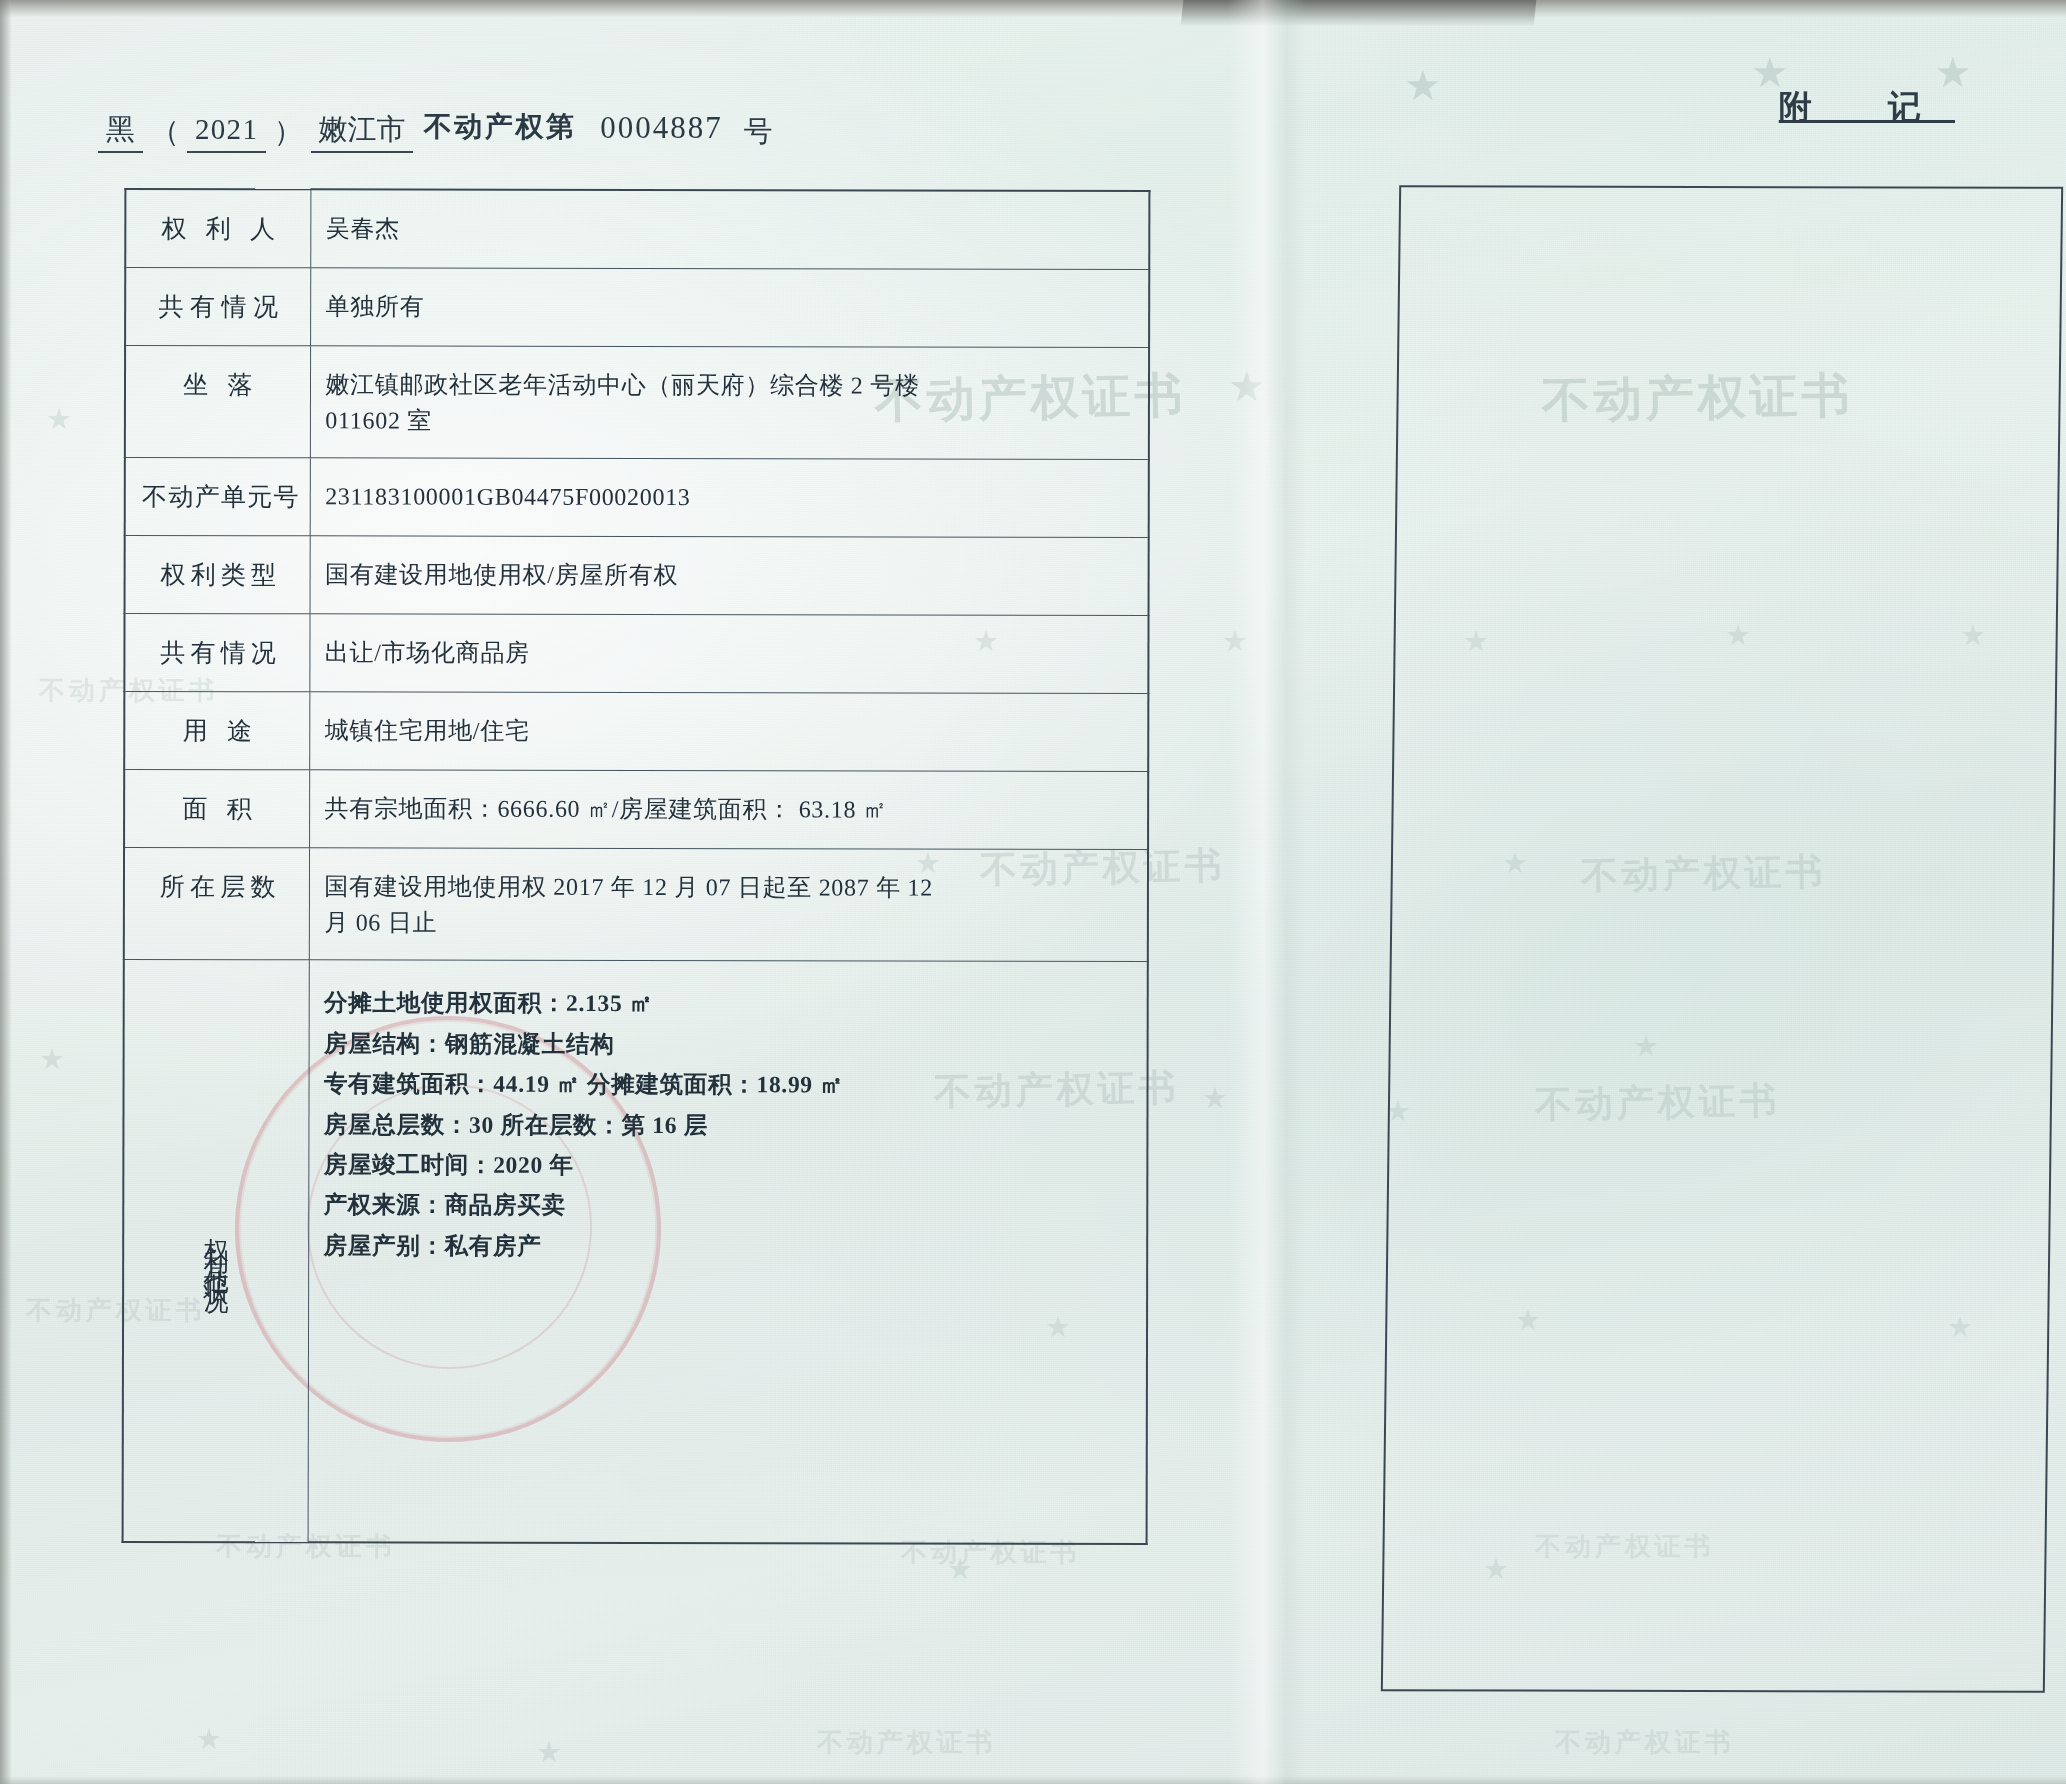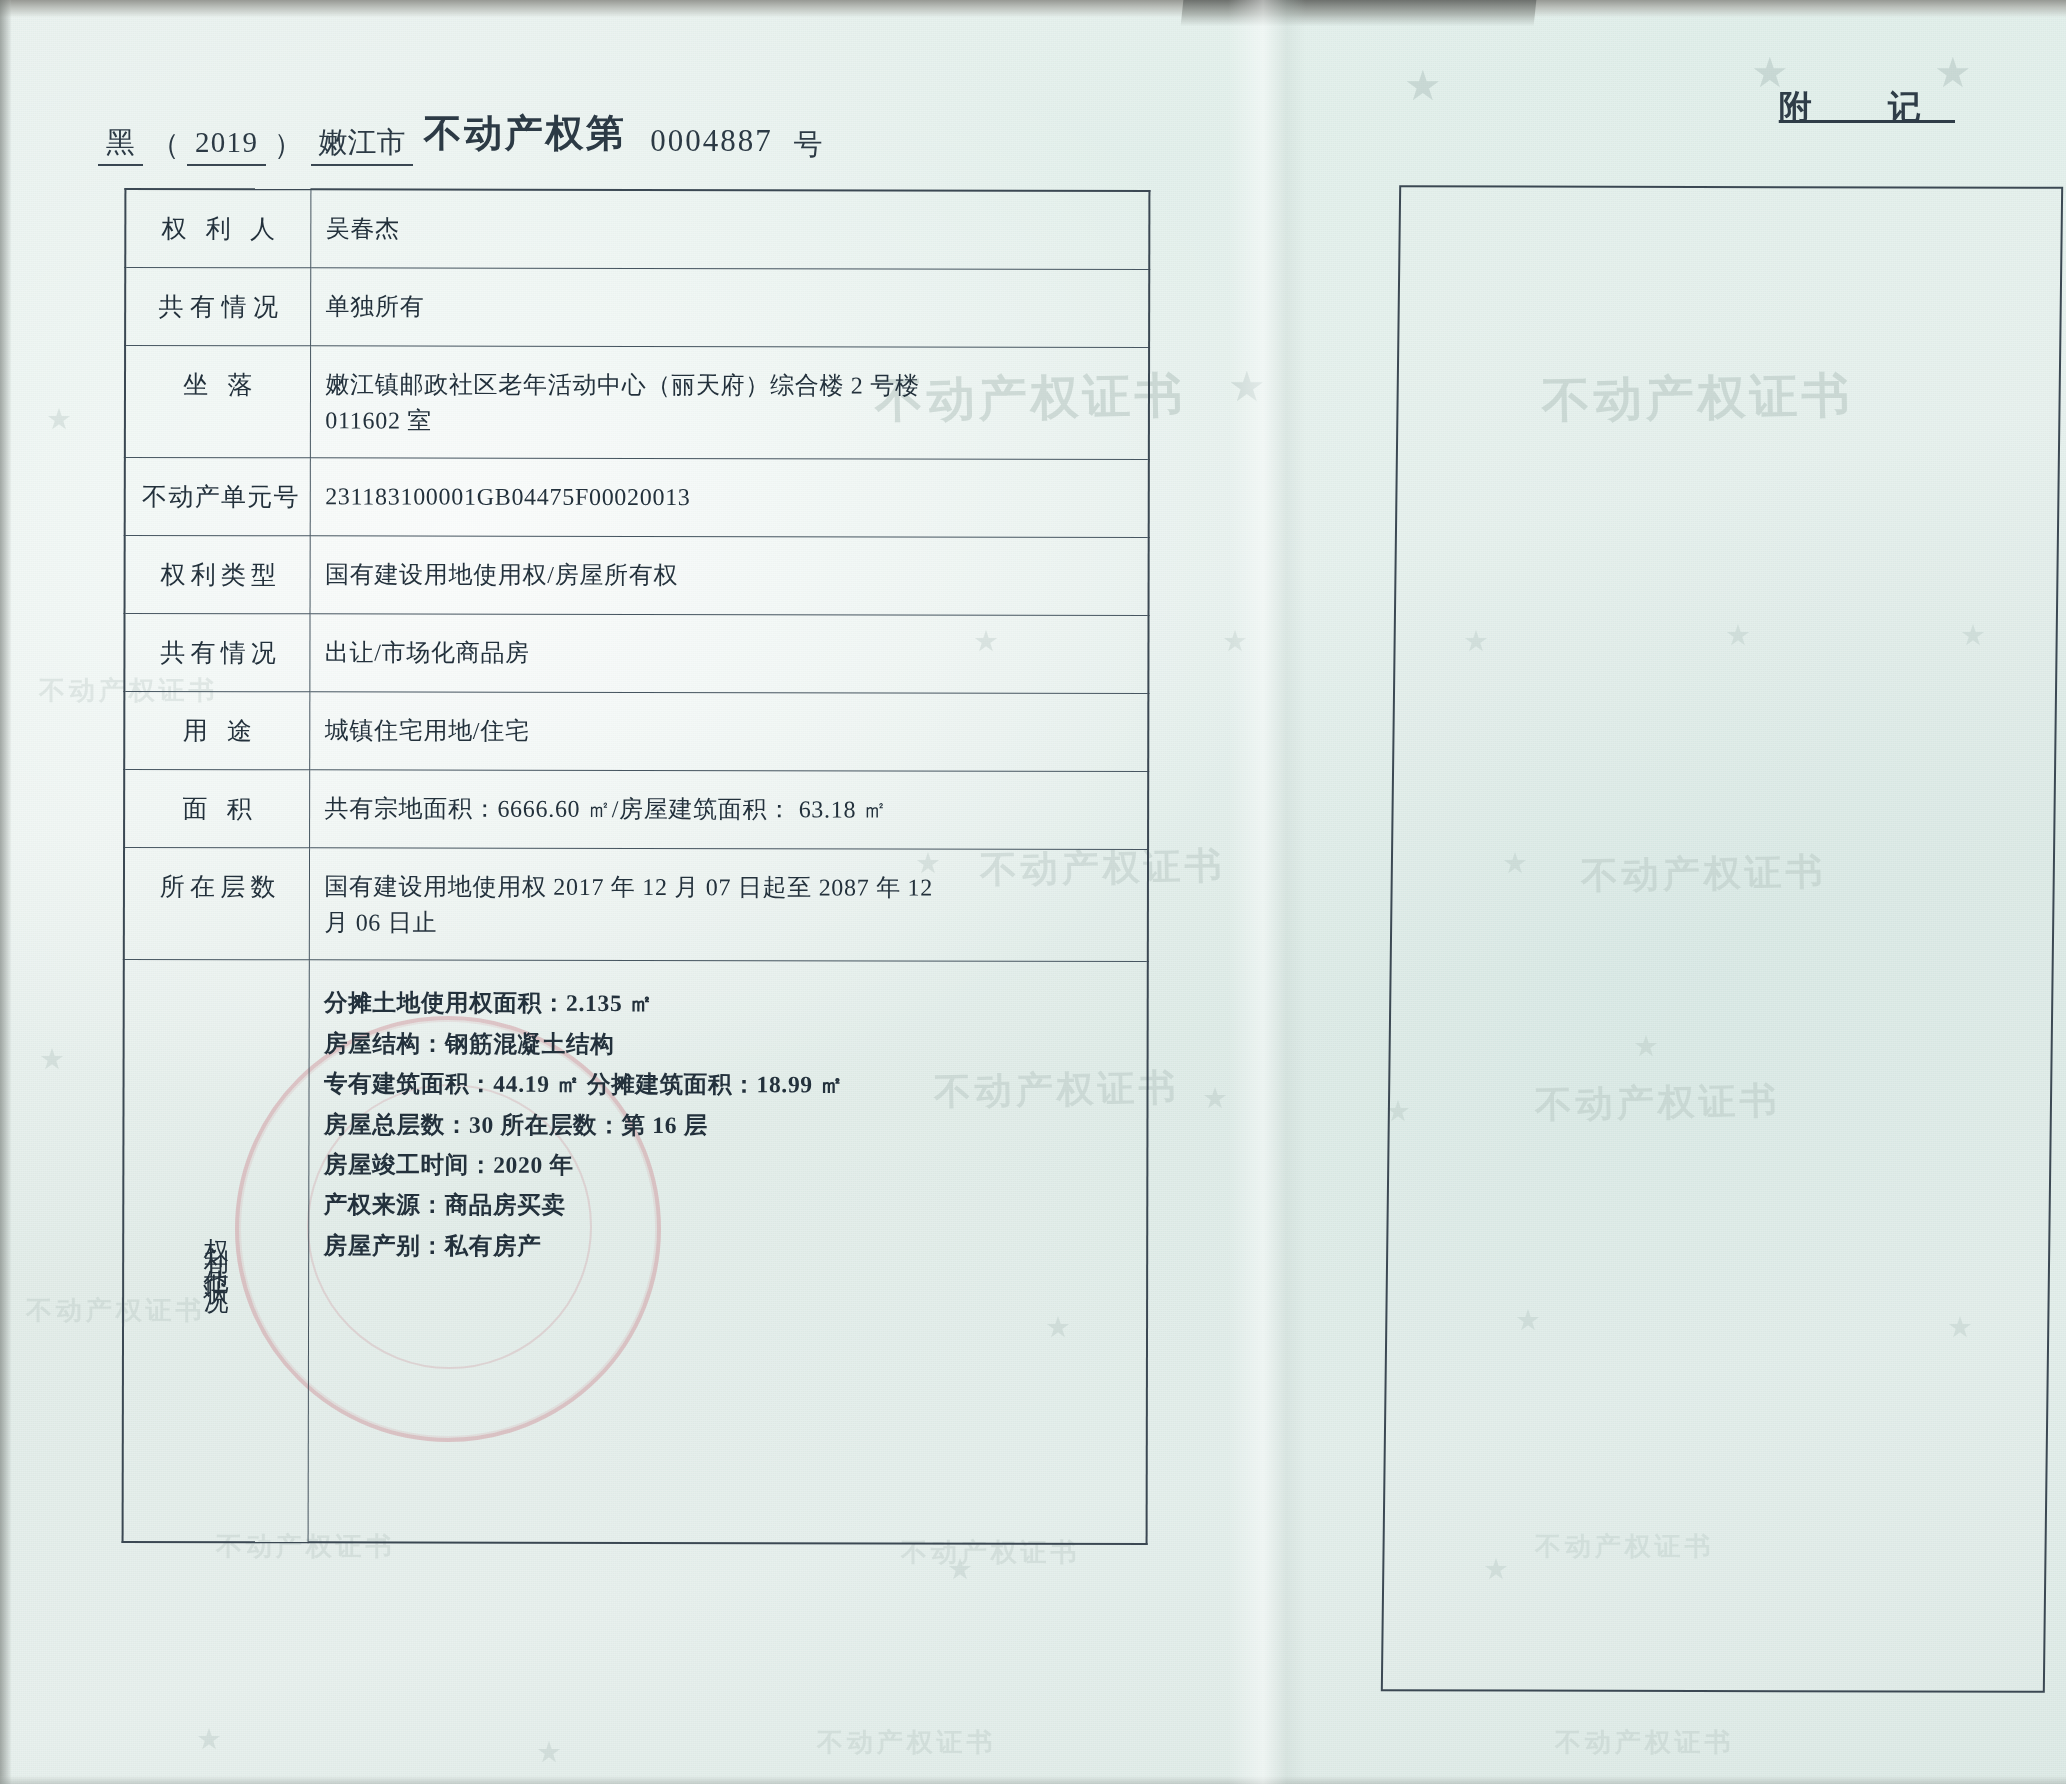--- a/index.html
+++ b/index.html
@@ -134,21 +134,21 @@
   }
   .hdr-cell {
     font-size: 29px;
     line-height: 1;
     padding: 0 7.8px 6.5px 7.8px;
   }
   .hdr-underline {
     border-bottom: 2px solid #3a4752;
   }
   .hdr-big {
-    font-size: 38px;
+    font-size: 28px;
     font-weight: 700;
     letter-spacing: 2.6px;
     padding: 0 10.5px 6.5px 10.5px;
   }
   .hdr-num {
     font-family: "Liberation Serif", serif;
     font-size: 31px;
     letter-spacing: 2px;
     padding: 0 13px 6.5px 13px;
   }
@@ -289,21 +289,21 @@
 
 <div class="scan-edge-top"></div>
 <div class="scan-edge-top2"></div>
 <div class="scan-edge-left"></div>
 <div class="scan-edge-bottom"></div>
 <div class="fold"></div>
 
 <div class="header">
   <span class="hdr-cell hdr-underline">黑</span>
   <span class="hdr-cell">（</span>
-  <span class="hdr-cell hdr-underline mono">2019</span>
+  <span class="hdr-cell hdr-underline mono">2021</span>
   <span class="hdr-cell">）</span>
   <span class="hdr-cell hdr-underline">嫩江市</span>
   <span class="hdr-big">不动产权第</span>
   <span class="hdr-num">0004887</span>
   <span class="hdr-cell">号</span>
 </div>
 
 <div class="appendix-title">附 记</div>
 
 <div class="right-box"></div>

